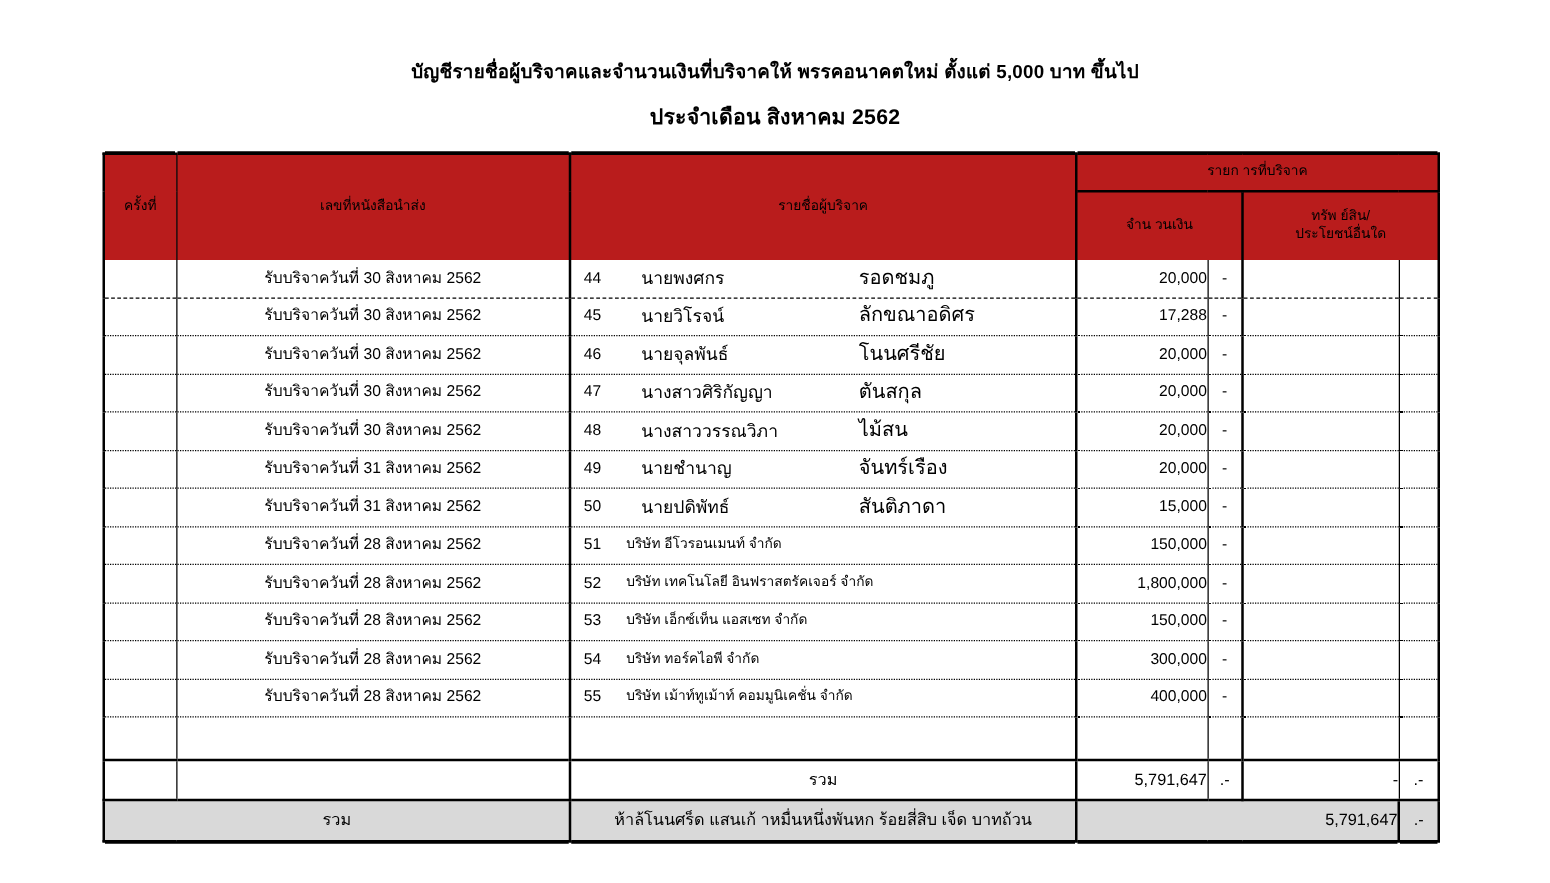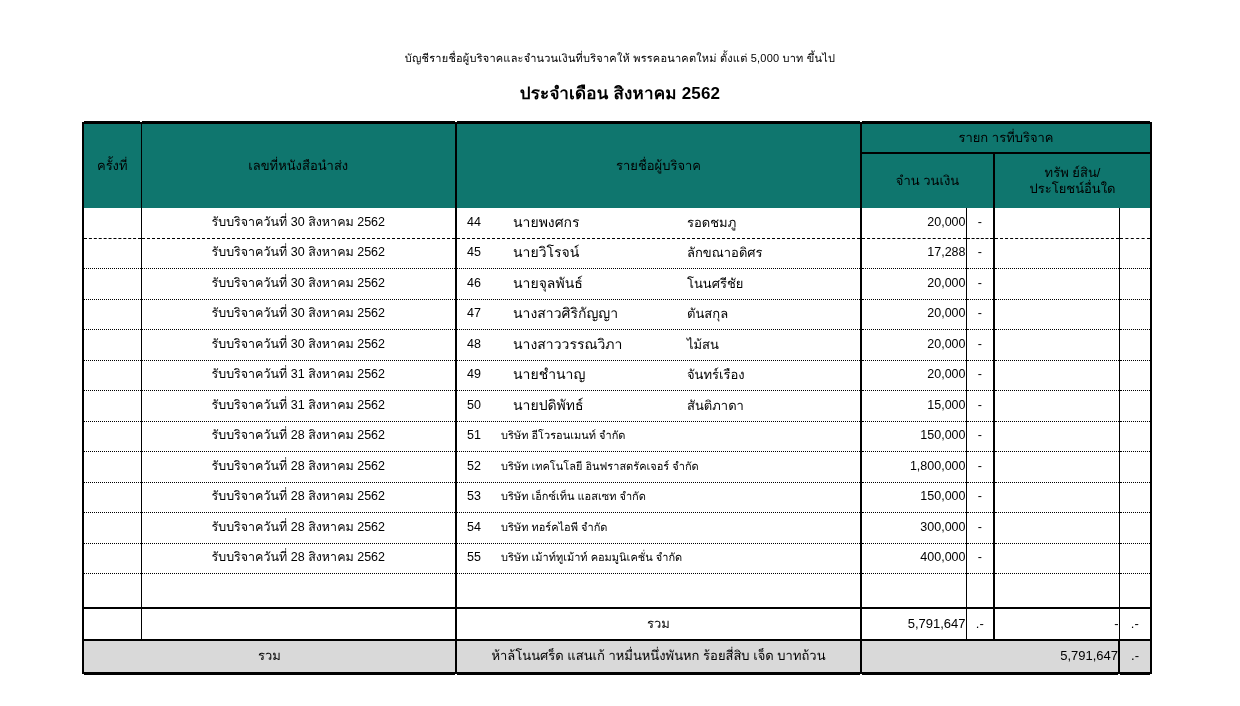--- a/index.html
+++ b/index.html
@@ -11,21 +11,21 @@
     overflow:hidden;
   }
   .page{position:relative;width:1240px;height:706px;}
 
   
   .title-block{
     position:absolute;left:0;top:46px;width:1240px;
     text-align:center;
   }
   .title-line-1{
-    font-size:11px;font-weight:normal;letter-spacing:.2px;
+    font-size:15px;font-weight:bold;letter-spacing:.2px;
     line-height:24px;
   }
   .title-line-2{
     font-size:17px;font-weight:bold;letter-spacing:.2px;
     line-height:24px;margin-top:12px;
   }
 
   
   .table-wrap{
     position:absolute;left:82px;top:122px;width:1068px;
@@ -46,23 +46,23 @@
   
   .bl-thick{border-left:2.5px solid #000;}
   .br-thick{border-right:2.5px solid #000;}
   .bt-thick{border-top:2.5px solid #000;}
   .bb-thick{border-bottom:2.5px solid #000;}
   .br-thin{border-right:1px solid #000;}
   .bb-dot{border-bottom:1px dotted #000;}
   .bb-dash{border-bottom:1.5px dashed #000;}
 
   .hdr{
-    background:#0f766e;
+    background:#b91c1c;
     text-align:center;
-    font-size:13px;
+    font-size:11px;
   }
   .hdr-tall{height:82px;}
   .hdr-top{height:28px;}
   .hdr-bot{height:54px;}
 
   .row-data td{height:29.5px;}
   .c-left{text-align:center;padding-left:6px;}
   .c-center{text-align:center;}
   .c-right{text-align:right;padding-right:6px;}
 
@@ -72,21 +72,21 @@
   .donor-no{
     position:absolute;left:10px;top:50%;transform:translateY(-50%);
     font-size:12.5px;
   }
   .donor-first{
     position:absolute;left:56px;top:50%;transform:translateY(-50%);
     font-size:14px;
   }
   .donor-last{
     position:absolute;left:230px;top:50%;transform:translateY(-50%);
-    font-size:13px;
+    font-size:16px;
   }
   .donor-org{
     position:absolute;left:44px;top:50%;transform:translateY(-50%);
     font-size:11px;
   }
 
   .spacer-row td{height:33px;}
   .sum-row td{height:30px;font-size:13px;}
   .grand-row td{height:31px;font-size:13px;background:#d9d9d9;}
 

